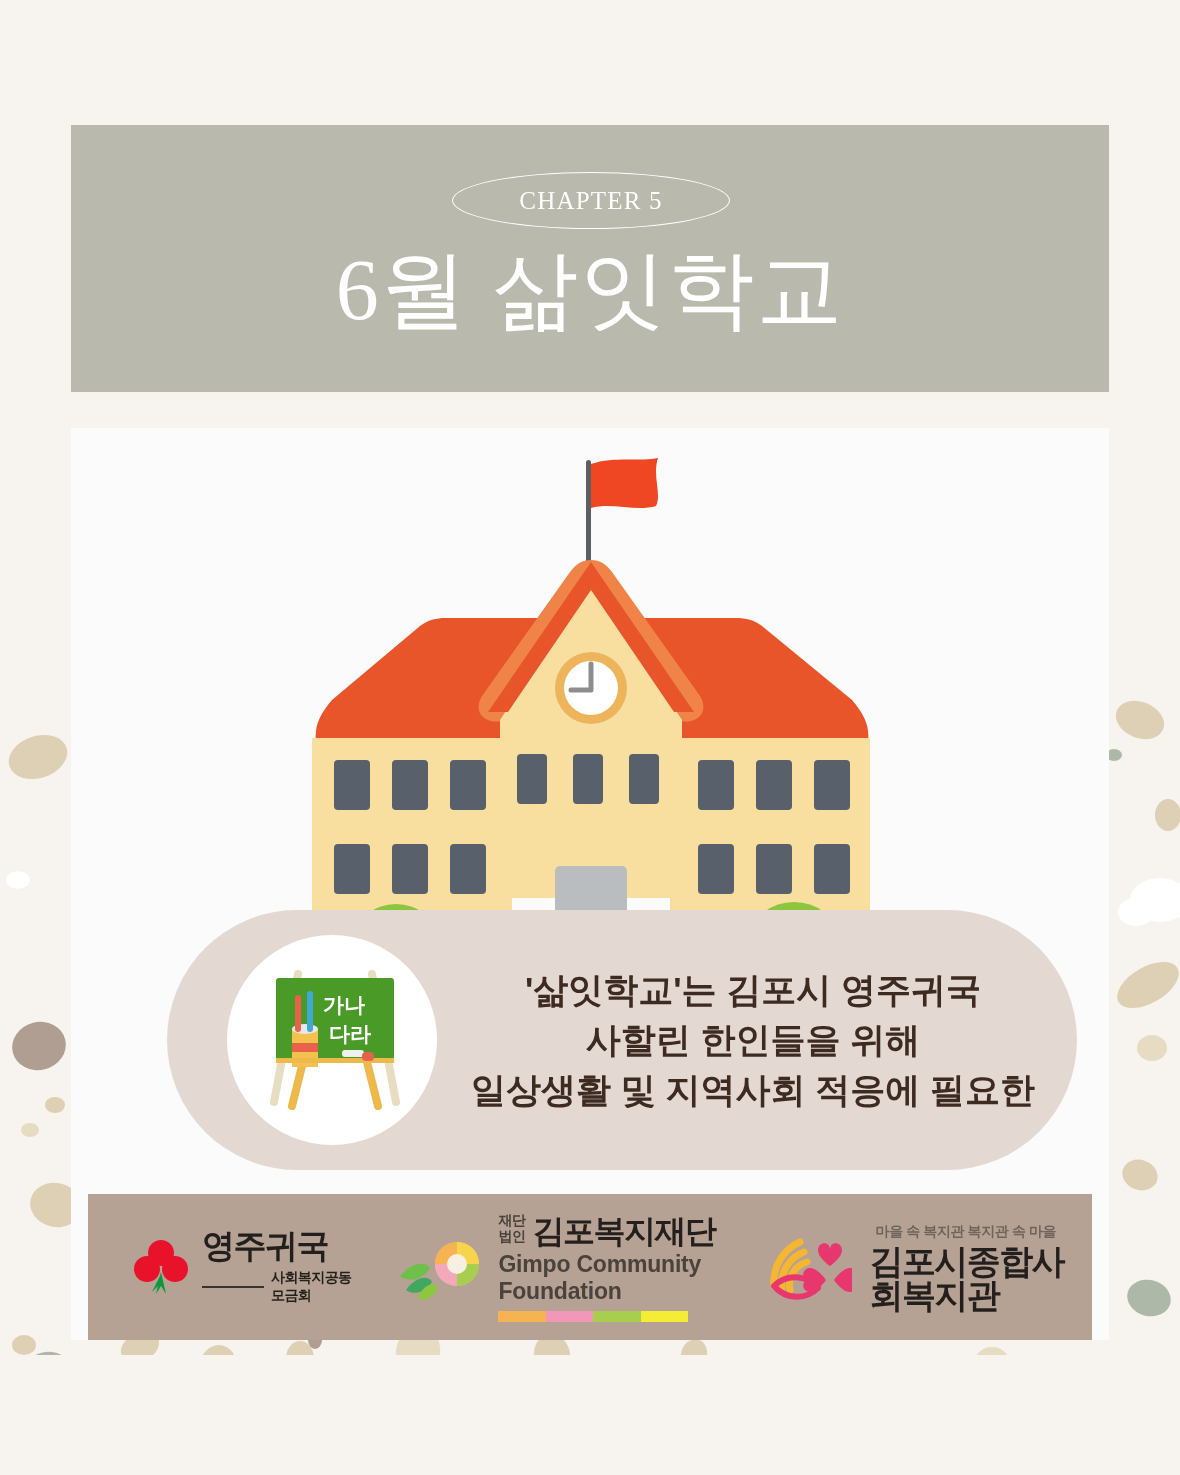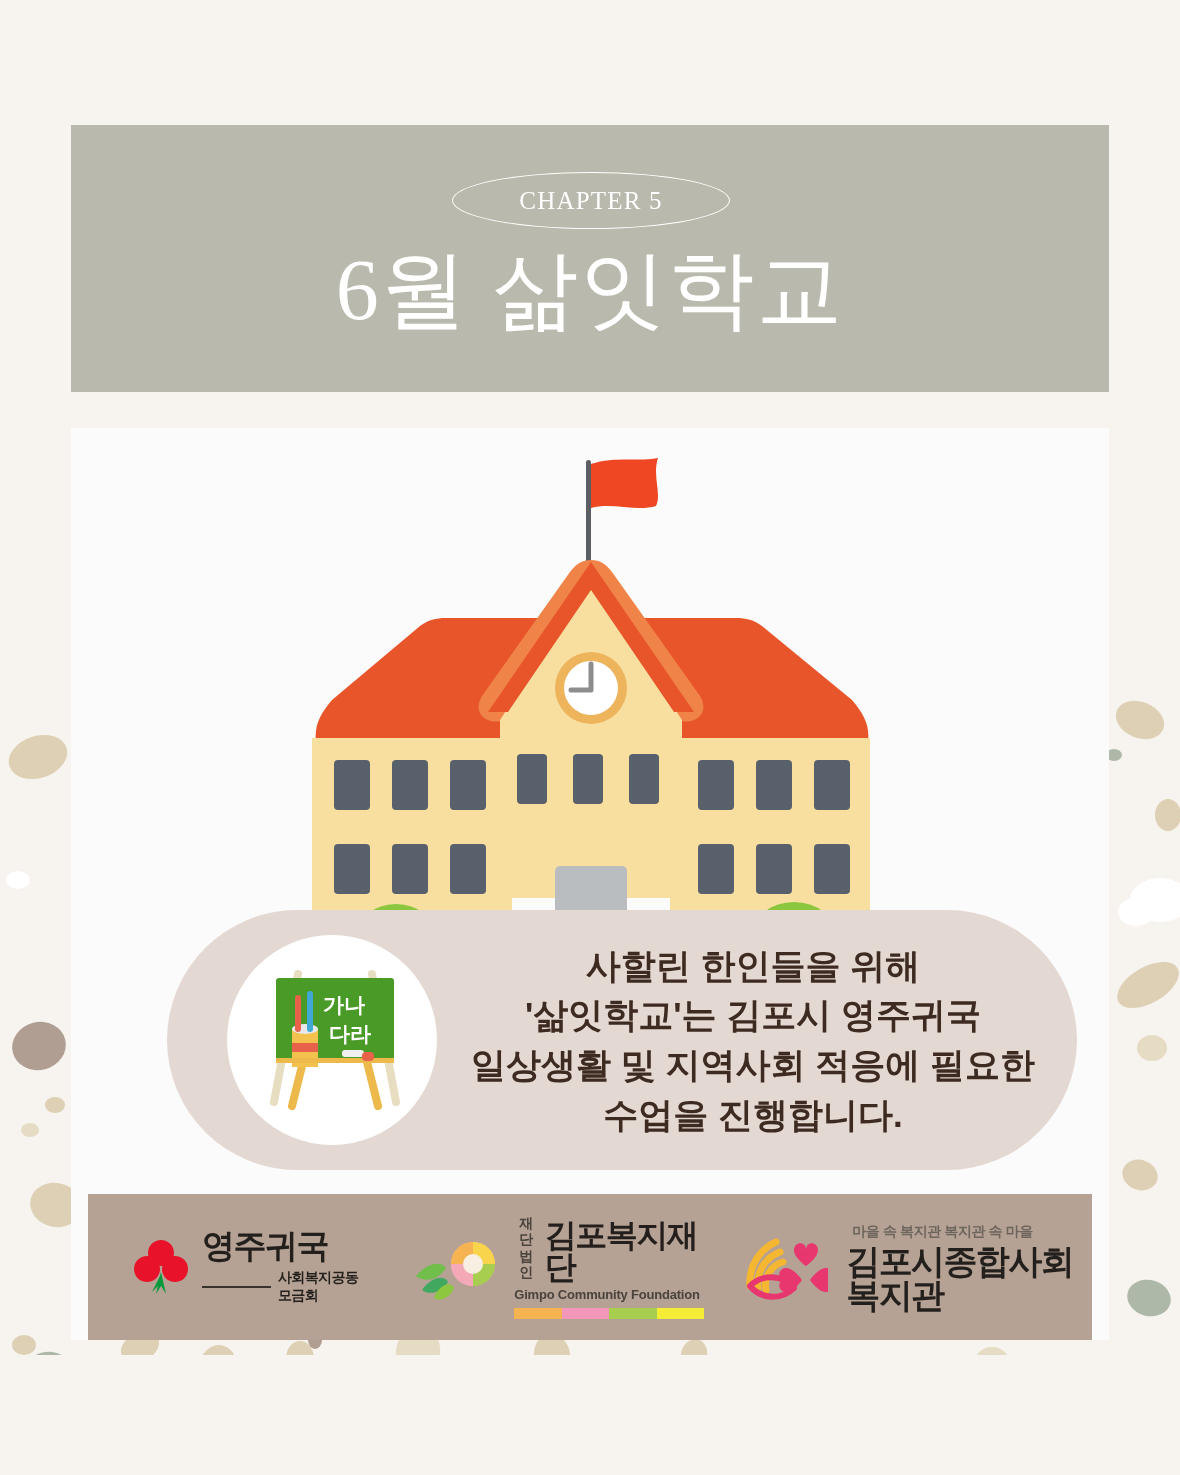--- a/index.html
+++ b/index.html
@@ -123,21 +123,21 @@
   #logo1-rule { width:92px; height:2px; background:#3a322c; margin-right:7px; }
   #logo1-sub { font-size:14px; font-weight:700; color:#231f1c; letter-spacing:-0.6px; }
 
   
   #logo2-row { display:flex; align-items:flex-end; }
   #logo2-prefix {
     font-size:14px; font-weight:700; color:#4a423c; line-height:1.15;
     letter-spacing:-0.5px; margin-right:7px; margin-bottom:3px; text-align:center;
   }
   #logo2-main { font-size:32px; font-weight:800; color:#241f1c; letter-spacing:-1.5px; line-height:1; }
-  #logo2-en { font-size:13px; font-weight:600; color:#4a423c; letter-spacing:-0.2px; margin-top:4px; }
+  #logo2-en { font-size:23px; font-weight:600; color:#4a423c; letter-spacing:-0.2px; margin-top:4px; }
   #logo2-bars { display:flex; margin-top:6px; height:11px; width:190px; }
   #logo2-bars i { flex:1; display:block; }
 
   
   #logo3-tag { font-size:14px; font-weight:700; color:#6d645c; letter-spacing:-0.4px; margin-left:6px; }
   #logo3-main { font-size:34px; font-weight:800; color:#231f1c; letter-spacing:-1.6px; line-height:1; margin-top:3px; }
 </style>
 </head>
 <body>
 
@@ -305,24 +305,23 @@
           <path d="M52 44 L52 75" stroke="#e8614a" stroke-width="6" stroke-linecap="round"></path>
           <path d="M64 40 L64 75" stroke="#3fa9d4" stroke-width="6" stroke-linecap="round"></path>
 
           <rect x="30" y="104" width="118" height="5" fill="#edb94b"></rect>
           <rect x="96" y="96" width="22" height="7" rx="3" fill="#f0f0f0"></rect>
           <rect x="116" y="98" width="12" height="9" rx="4" fill="#e8614a"></rect>
         </svg>
       </div>
 
       <div id="bubble-text">
+        <div>'삶잇학교'는 김포시 영주귀국</div>
         <div>사할린 한인들을 위해</div>
-        <div>'삶잇학교'는 김포시 영주귀국</div>
         <div>일상생활 및 지역사회 적응에 필요한</div>
-        <div>수업을 진행합니다.</div>
       </div>
     </div>
 
     <div id="logo-bar">
 
       <div class="logo-cell" id="logo-cell-1">
         <svg class="logo-mark" width="62" height="62" viewBox="0 0 62 62">
           <path d="M31 36 L26 58 L31 50 L36 58 Z" fill="#0a9a3c"></path>
           <path d="M31 38 L22 56 L30 48 Z" fill="#0a9a3c"></path>
           <circle cx="31" cy="17" r="13" fill="#e8132a"></circle>

